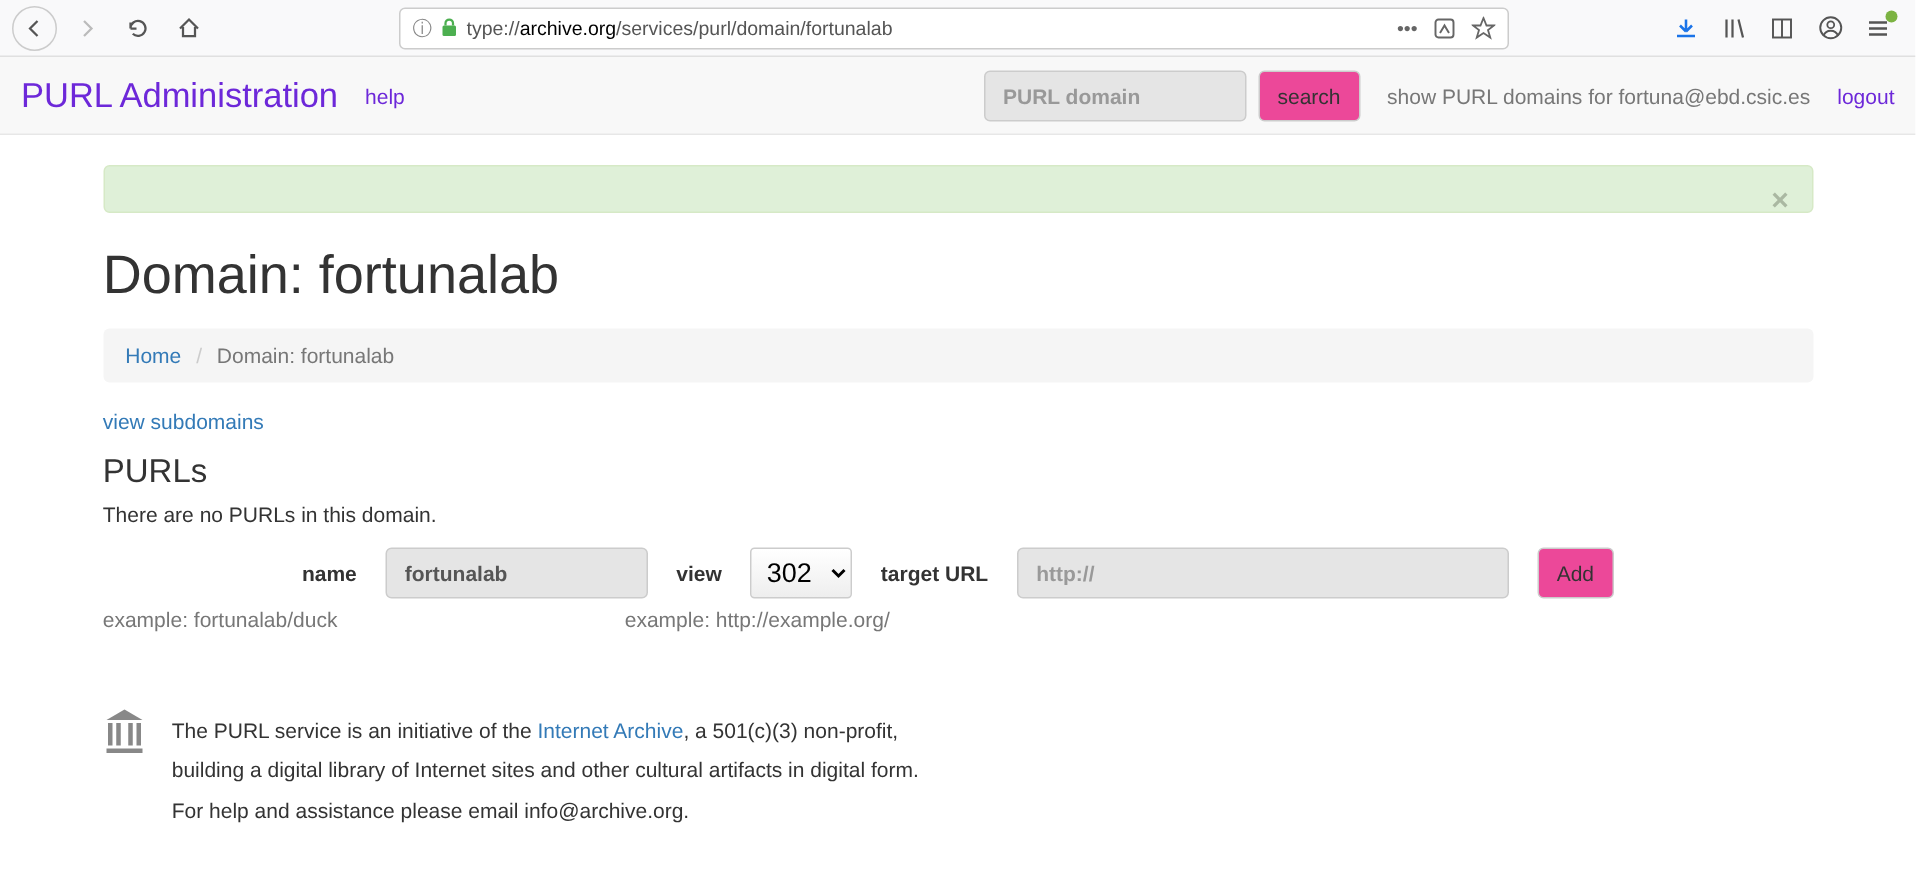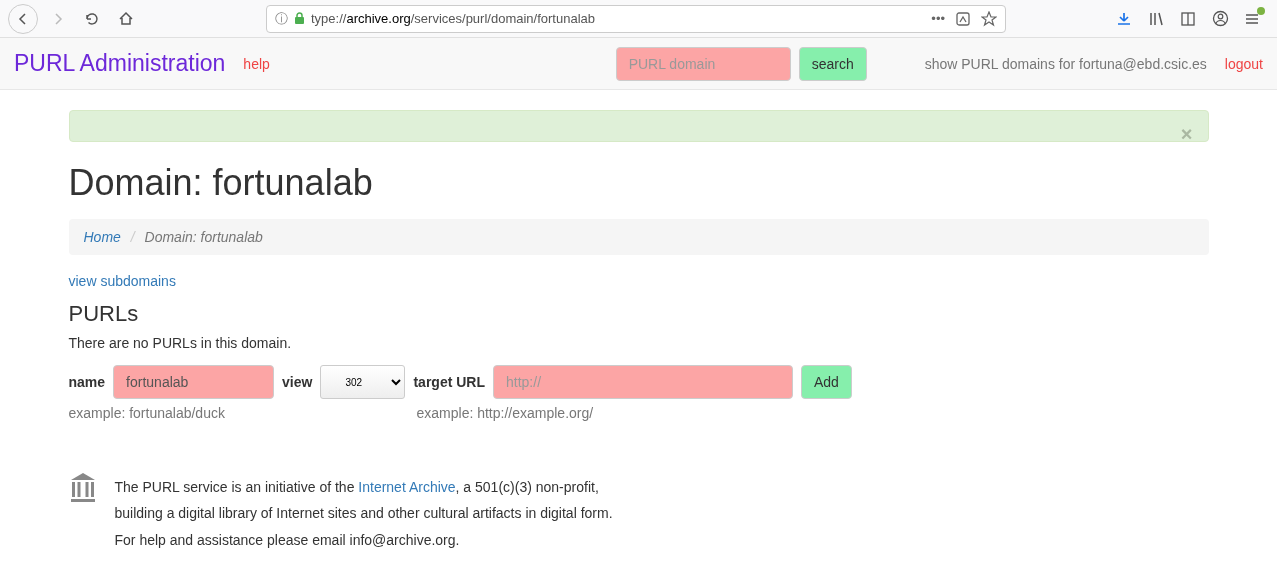--- a/index.html
+++ b/index.html
@@ -77,54 +77,55 @@
       display: flex;
       align-items: center;
       padding: 0 14px;
     }
     .navbar-brand {
       font-size: 23px;
       color: #6d28d9;
       margin-right: 18px;
     }
     .navbar-link {
-      color: #ef4444;
+      color: #6d28d9;
       font-size: 14px;
       cursor: pointer;
       text-align: right;
     }
     .navbar-right {
       margin-left: auto;
       display: flex;
       align-items: center;
       gap: 18px;
     }
     .navbar-form { display: flex; gap: 8px; }
     .form-control {
       border: 1px solid #ccc;
       border-radius: 4px;
       padding: 6px 12px;
       font-size: 14px;
       height: 34px;
-      background: #fca5a5;
+      background: #e5e5e5;
       color: #555;
+      font-weight: bold;
     }
     .form-control::placeholder { color: #999; }
     .purl-domain-input { width: 175px; }
     .btn {
       border: 1px solid #ccc;
-      background: #86efac;
+      background: #ec4899;
       border-radius: 4px;
       padding: 6px 12px;
       font-size: 14px;
       cursor: pointer;
       height: 34px;
       color: #333;
     }
-    .show-domains { color: #777; font-size: 14px; margin-left: 40px; }
+    .show-domains { color: #777; font-size: 14px; }
 
     
     .container {
       max-width: 1140px;
       margin: 0 auto;
       padding: 20px 0 0 0;
     }
 
     
     .alert {
@@ -160,50 +161,50 @@
       color: #333;
     }
 
     
     .breadcrumb {
       background: #f5f5f5;
       border-radius: 4px;
       padding: 10px 15px;
       font-size: 14px;
       margin-bottom: 18px;
-      font-style: italic;
     }
     .breadcrumb a { color: #337ab7; text-decoration: none; }
     .breadcrumb .sep { color: #ccc; margin: 0 6px; }
     .breadcrumb .active { color: #777; }
 
     .link { color: #337ab7; text-decoration: none; cursor: pointer; font-size: 14px; }
 
     p { font-size: 14px; color: #333; margin: 6px 0; }
 
     
     .form-inline {
       display: flex;
       align-items: center;
-      gap: 8px;
+      gap: 19px;
       margin: 14px 0 6px 0;
       flex-wrap: wrap;
+      justify-content: center;
     }
     .form-inline label { font-weight: bold; font-size: 14px; }
-    .name-input { width: 161px; }
+    .name-input { width: 175px; }
     .type-select {
-      width: 85px;
+      width: 68px;
       height: 34px;
       border: 1px solid #ccc;
       border-radius: 3px;
-      padding: 4px 20px;
-      font-size: 10px;
+      padding: 4px 6px;
+      font-size: 18px;
       background: linear-gradient(#fff, #eee);
     }
-    .target-input { width: 300px; }
+    .target-input { width: 328px; }
 
     .examples {
       display: flex;
       font-size: 14px;
       color: #777;
       margin-top: 4px;
     }
     .ex-left { width: 348px; }
 
     

